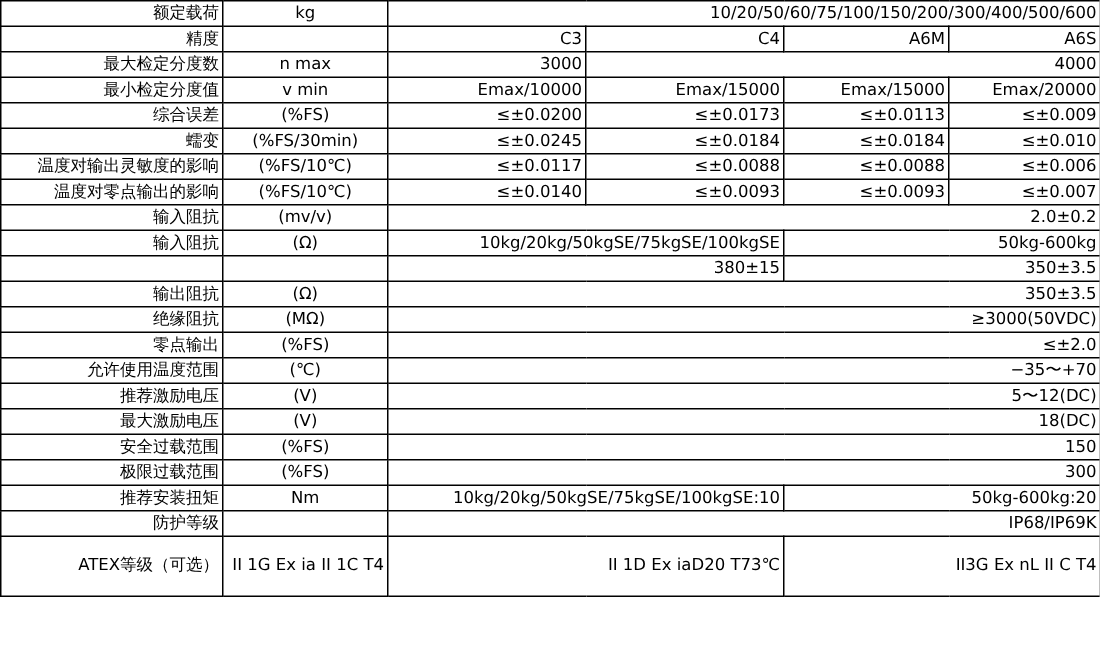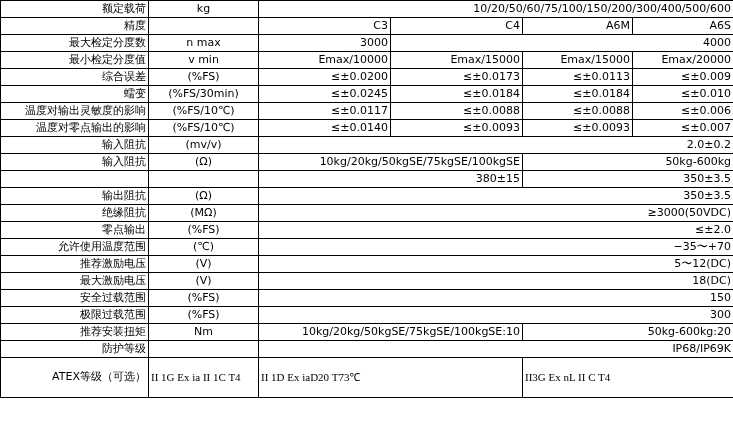--- a/index.html
+++ b/index.html
@@ -33,23 +33,22 @@
     padding-left: 3px;
     white-space: normal;
   }
   td.unit {
     text-align: center;
   }
   td.val {
     text-align: right;
   }
   td.valleft {
-    text-align: left;
+    text-align: right;
     padding-left: 4px;
-    font-family: Liberation Serif, serif;
   }
   .c-label  { width: 148px; }
   .c-unit   { width: 110px; }
   .c-c3     { width: 132px; }
   .c-c4     { width: 132px; }
   .c-a6m    { width: 110px; }
   .c-a6s    { width: 101px; }
 </style>
 </head>
 <body>

